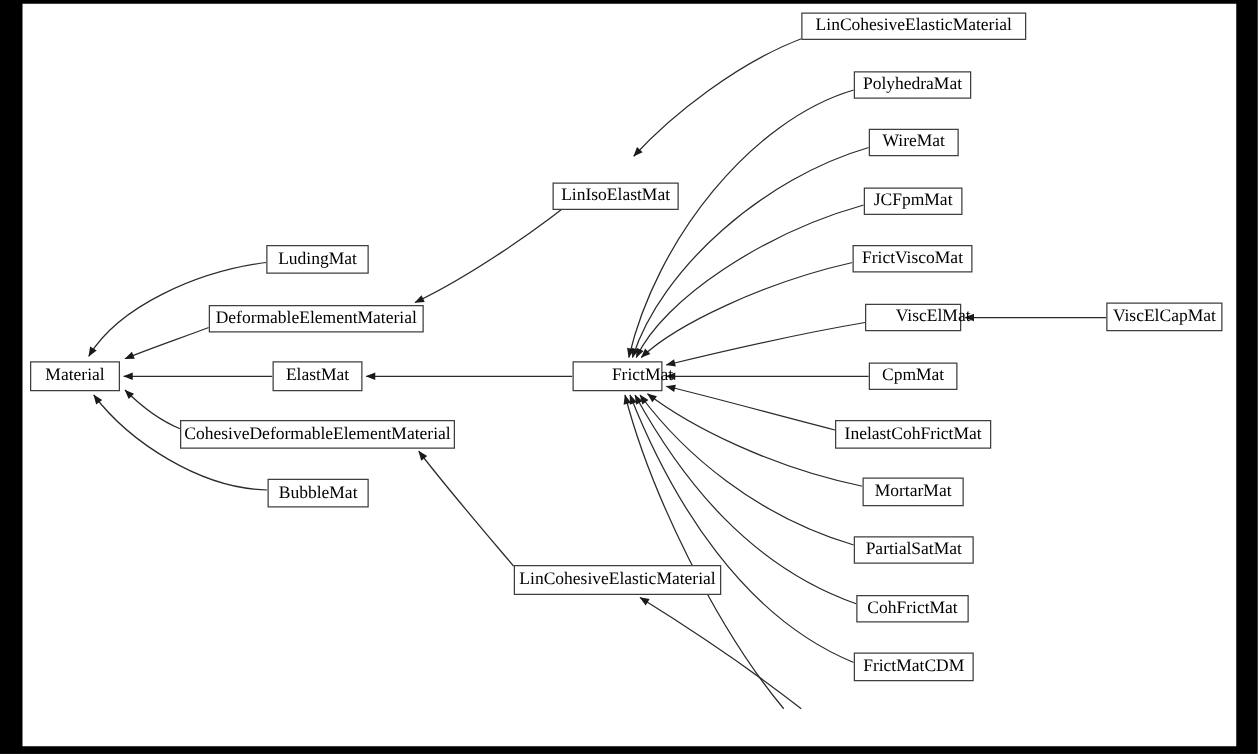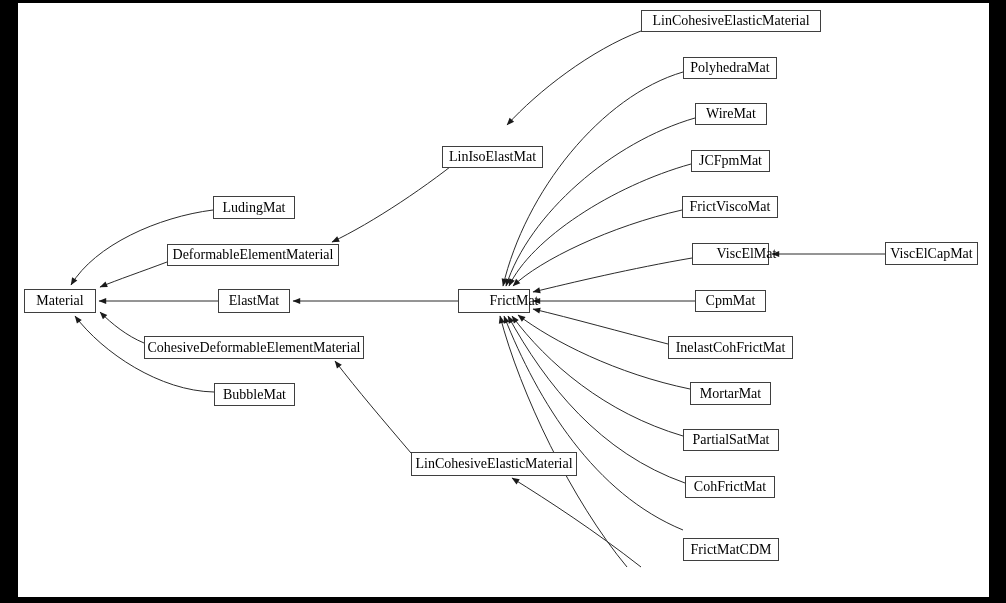--- a/index.html
+++ b/index.html
@@ -112,15 +112,15 @@
     <div class="class-node" style="left: 683px; top: 57px; width: 94px; height: 22px;">PolyhedraMat</div>
     <div class="class-node" style="left: 695px; top: 103px; width: 72px; height: 22px;">WireMat</div>
     <div class="class-node" style="left: 691px; top: 150px; width: 79px; height: 22px; text-align: center;">JCFpmMat</div>
     <div class="class-node" style="left: 682px; top: 196px; width: 96px; height: 22px;">FrictViscoMat</div>
     <div class="class-node" style="left: 692px; top: 243px; width: 77px; height: 22px; padding-left: 32px;">ViscElMat</div>
     <div class="class-node" style="left: 695px; top: 290px; width: 71px; height: 22px;">CpmMat</div>
     <div class="class-node" style="left: 668px; top: 336px; width: 125px; height: 23px;">InelastCohFrictMat</div>
     <div class="class-node" style="left: 690px; top: 382px; width: 81px; height: 23px;">MortarMat</div>
     <div class="class-node" style="left: 683px; top: 429px; width: 96px; height: 22px;">PartialSatMat</div>
     <div class="class-node" style="left: 685px; top: 476px; width: 90px; height: 22px;">CohFrictMat</div>
-    <div class="class-node" style="left: 683px; top: 522px; width: 96px; height: 23px; margin-top: 16px;">FrictMatCDM</div>
+    <div class="class-node" style="left: 683px; top: 522px; width: 96px; height: 23px;">FrictMatCDM</div>
     <div class="class-node" style="left: 885px; top: 242px; width: 93px; height: 23px;">ViscElCapMat</div>
   </div>
 
 </body></html>

